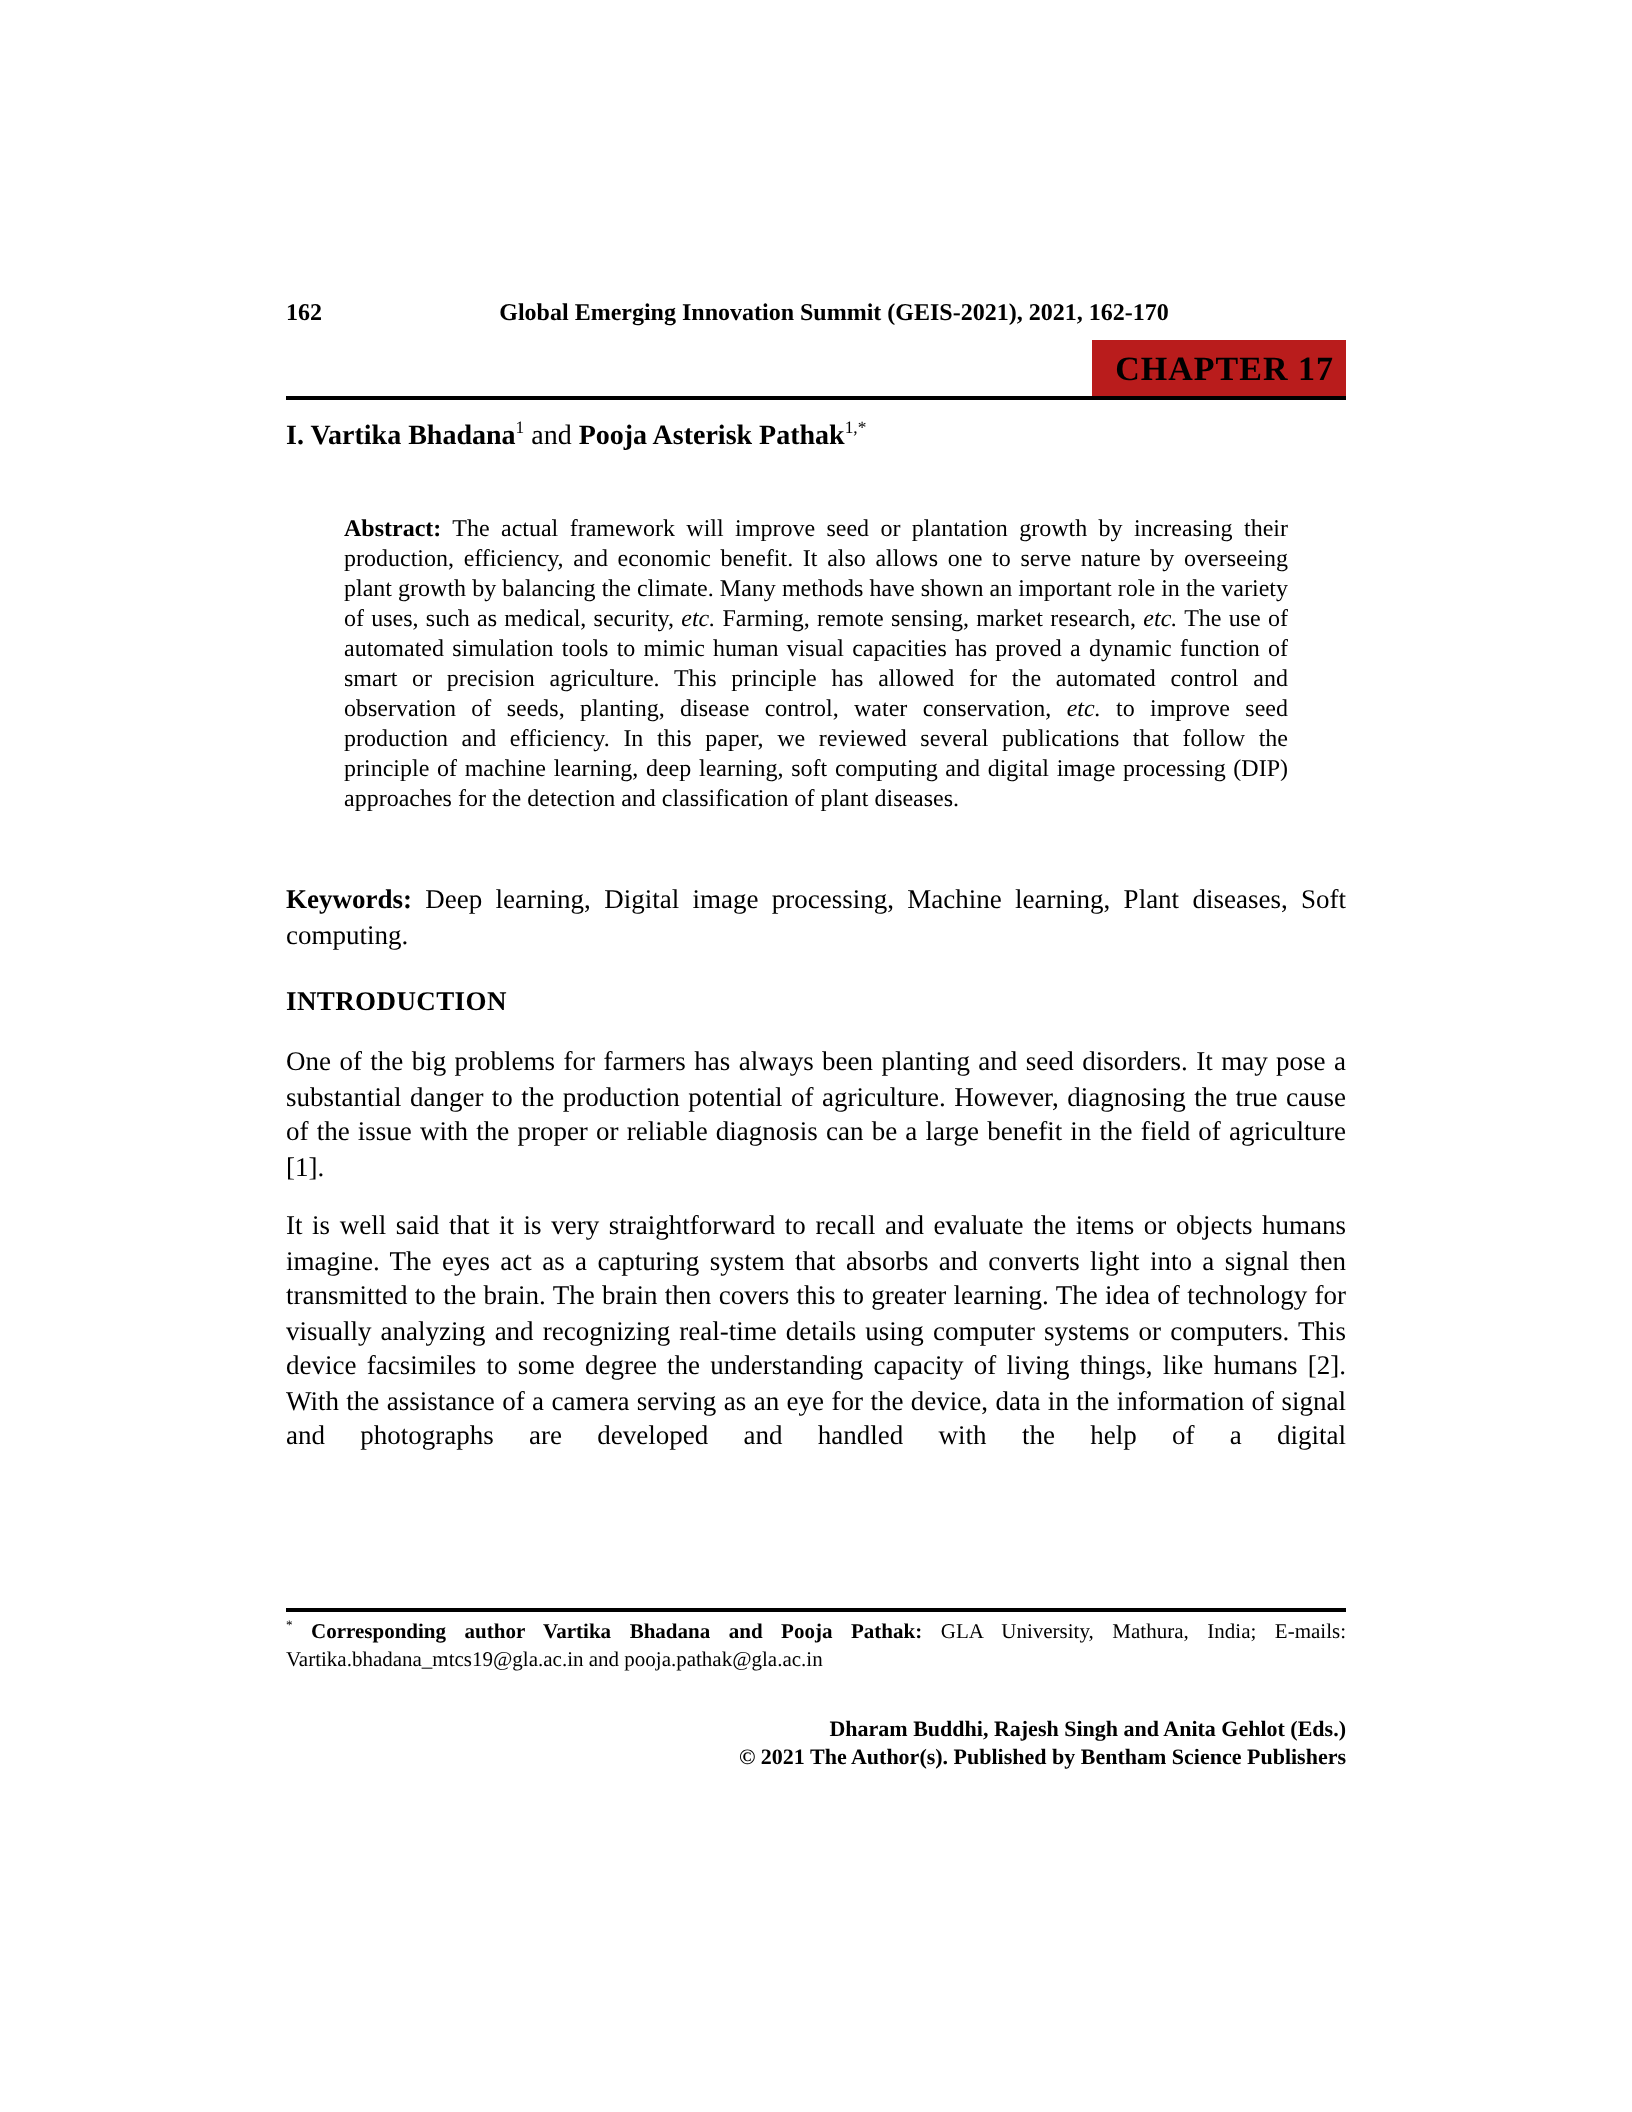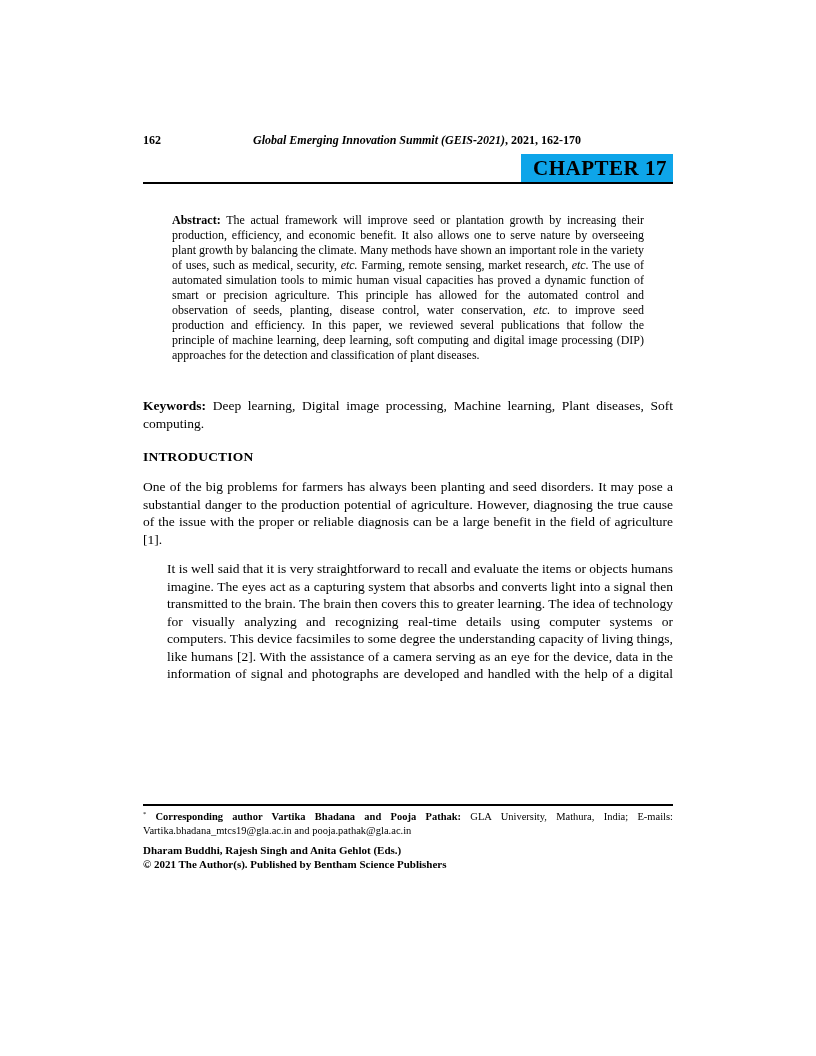--- a/index.html
+++ b/index.html
@@ -23,38 +23,39 @@
     top: 133px;
     width: 530px;
   }
   
   .header-row {
     display: flex;
     align-items: baseline;
     font-size: 12px;
     line-height: 15px;
     font-weight: bold;
+    margin-top: 16px;
   }
   .page-number { flex: 0 0 auto; }
   .running-title-wrap {
     flex: 1 1 auto;
     text-align: center;
     white-space: nowrap;
   }
-  .running-title-italic { font-style: italic; }
+  .running-title-italic { }
   
   .chapter-row {
     margin-top: 6px;
     border-bottom: 2px solid #000000;
     text-align: right;
   }
   .chapter-banner {
     display: inline-block;
-    background: #0ea5e9;
-    font-size: 21px;
+    background: #b91c1c;
+    font-size: 17px;
     line-height: 23px;
     font-weight: bold;
     padding: 3px 6px 2px 12px;
     letter-spacing: 0.5px;
   }
   
   .chapter-title {
     margin: 14px 0 0 0;
     font-size: 20px;
     line-height: 26px;
@@ -104,43 +105,42 @@
   }
   .body-para {
     margin: 13px 0 0 0;
     font-size: 13.5px;
     line-height: 17.5px;
     text-align: justify;
   }
   .body-para.continues {
     margin-top: 12px;
     text-align-last: justify;
-    margin-left: 24px;
   }
   
   .footnote-area {
     position: absolute;
     left: 143px;
     top: 804px;
     width: 530px;
     border-top: 2px solid #000000;
     padding-top: 4px;
     font-size: 10.5px;
     line-height: 13.5px;
     text-align: justify;
   }
   .footnote-area sup {
     font-size: 62%;
     vertical-align: super;
     line-height: 0;
   }
   .footnote-bold { font-weight: bold; }
   .publisher-footer {
-    margin-top: 7px;
-    text-align: left;
+    margin-top: 22px;
+    text-align: right;
     font-size: 11px;
     line-height: 13.5px;
     font-weight: bold;
   }
 </style>
 </head>
 <body>
 
 <div class="page">
   <div class="content">
@@ -148,20 +148,21 @@
     <div class="header-row">
       <span class="page-number">162</span>
       <span class="running-title-wrap"><span class="running-title-italic">Global Emerging Innovation Summit (GEIS-2021)</span><span>, 2021, 162-170</span></span>
     </div>
 
     <div class="chapter-row">
       <span class="chapter-banner">CHAPTER 17</span>
     </div>
 
 
+    <div class="authors-line"><span class="author-name">I. Vartika Bhadana</span><sup>1</sup><span> and </span><span class="author-name">Pooja Asterisk Pathak</span><sup>1,*</sup></div>
 
 
     <div class="abstract-block"><span class="abstract-label">Abstract:</span><span> The actual framework will improve seed or plantation growth by increasing their production, efficiency, and economic benefit. It also allows one to serve nature by overseeing plant growth by balancing the climate. Many methods have shown an important role in the variety of uses, such as medical, security, </span><span class="it">etc.</span><span> Farming, remote sensing, market research, </span><span class="it">etc.</span><span> The use of automated simulation tools to mimic human visual capacities has proved a dynamic function of smart or precision agriculture. This principle has allowed for the automated control and observation of seeds, planting, disease control, water conservation, </span><span class="it">etc.</span><span> to improve seed production and efficiency. In this paper, we reviewed several publications that follow the principle of machine learning, deep learning, soft computing and digital image processing (DIP) approaches for the detection and classification of plant diseases.</span></div>
 
     <div class="keywords-block"><span class="keywords-label">Keywords:</span><span> Deep learning, Digital image processing, Machine learning, Plant diseases, Soft computing.</span></div>
 
     <h2 class="section-heading">INTRODUCTION</h2>
 
     <p class="body-para">One of the big problems for farmers has always been planting and seed disorders. It may pose a substantial danger to the production potential of agriculture. However, diagnosing the true cause of the issue with the proper or reliable diagnosis can be a large benefit in the field of agriculture [1].</p>
 

